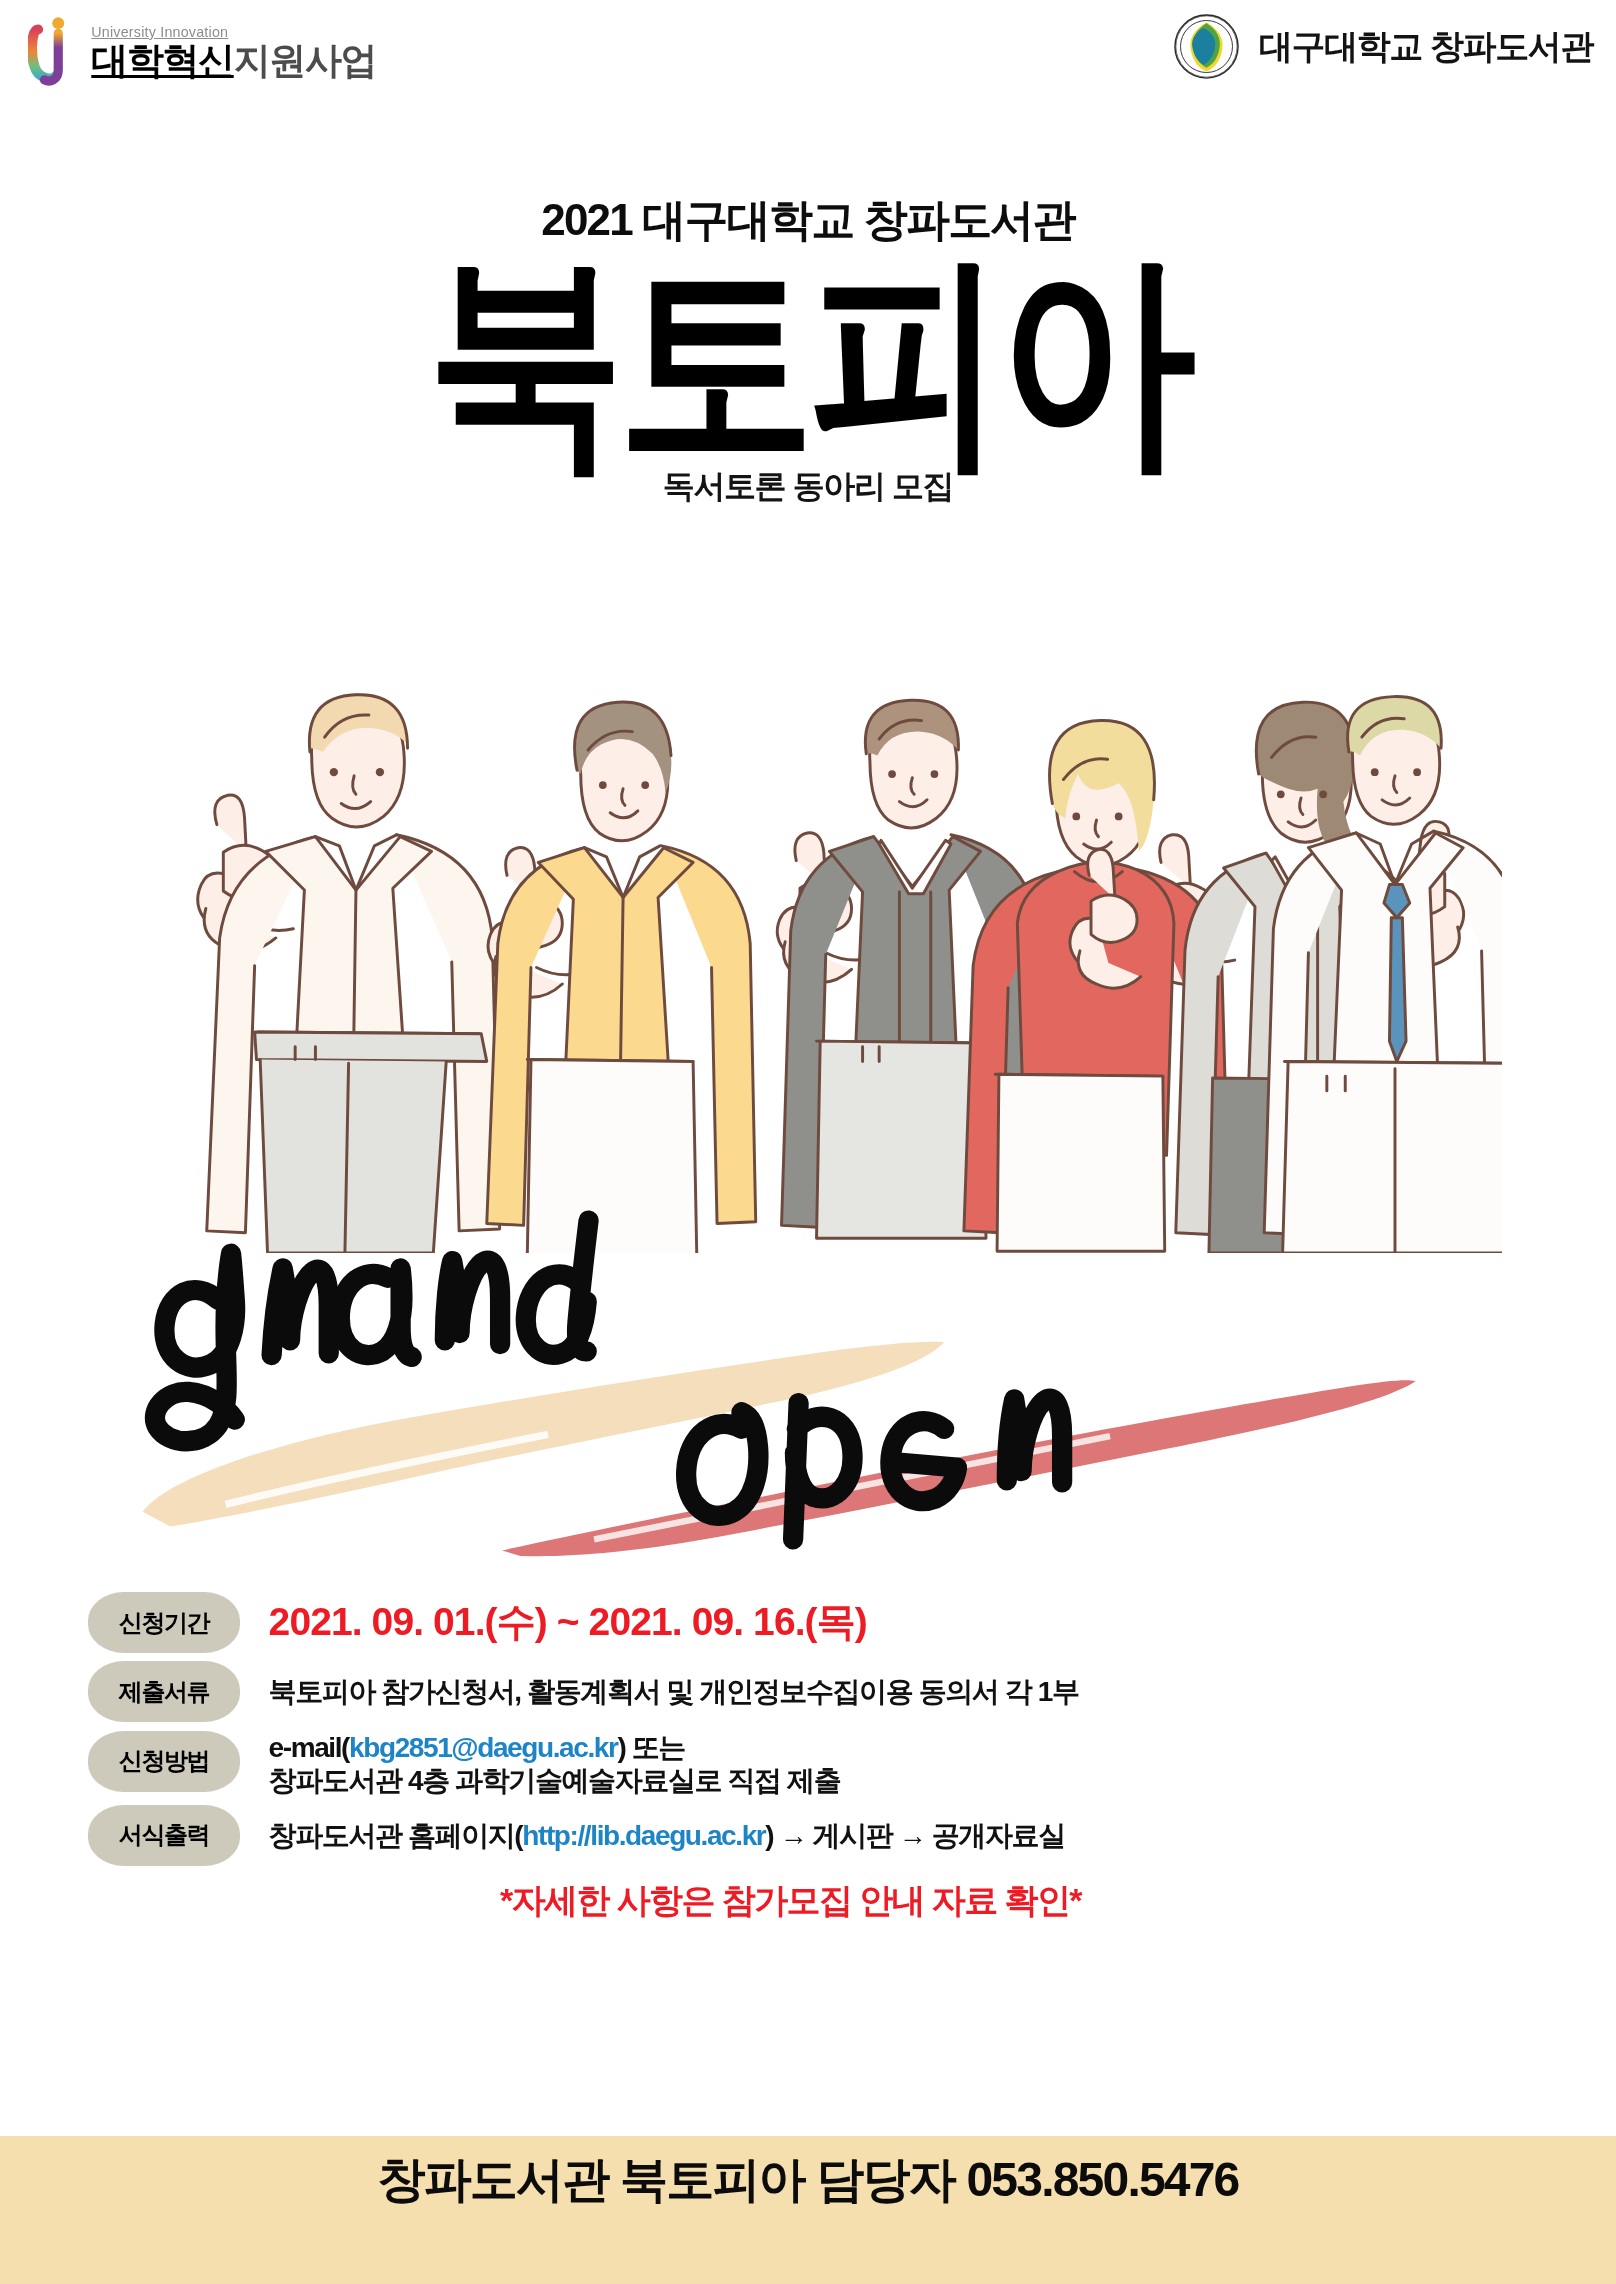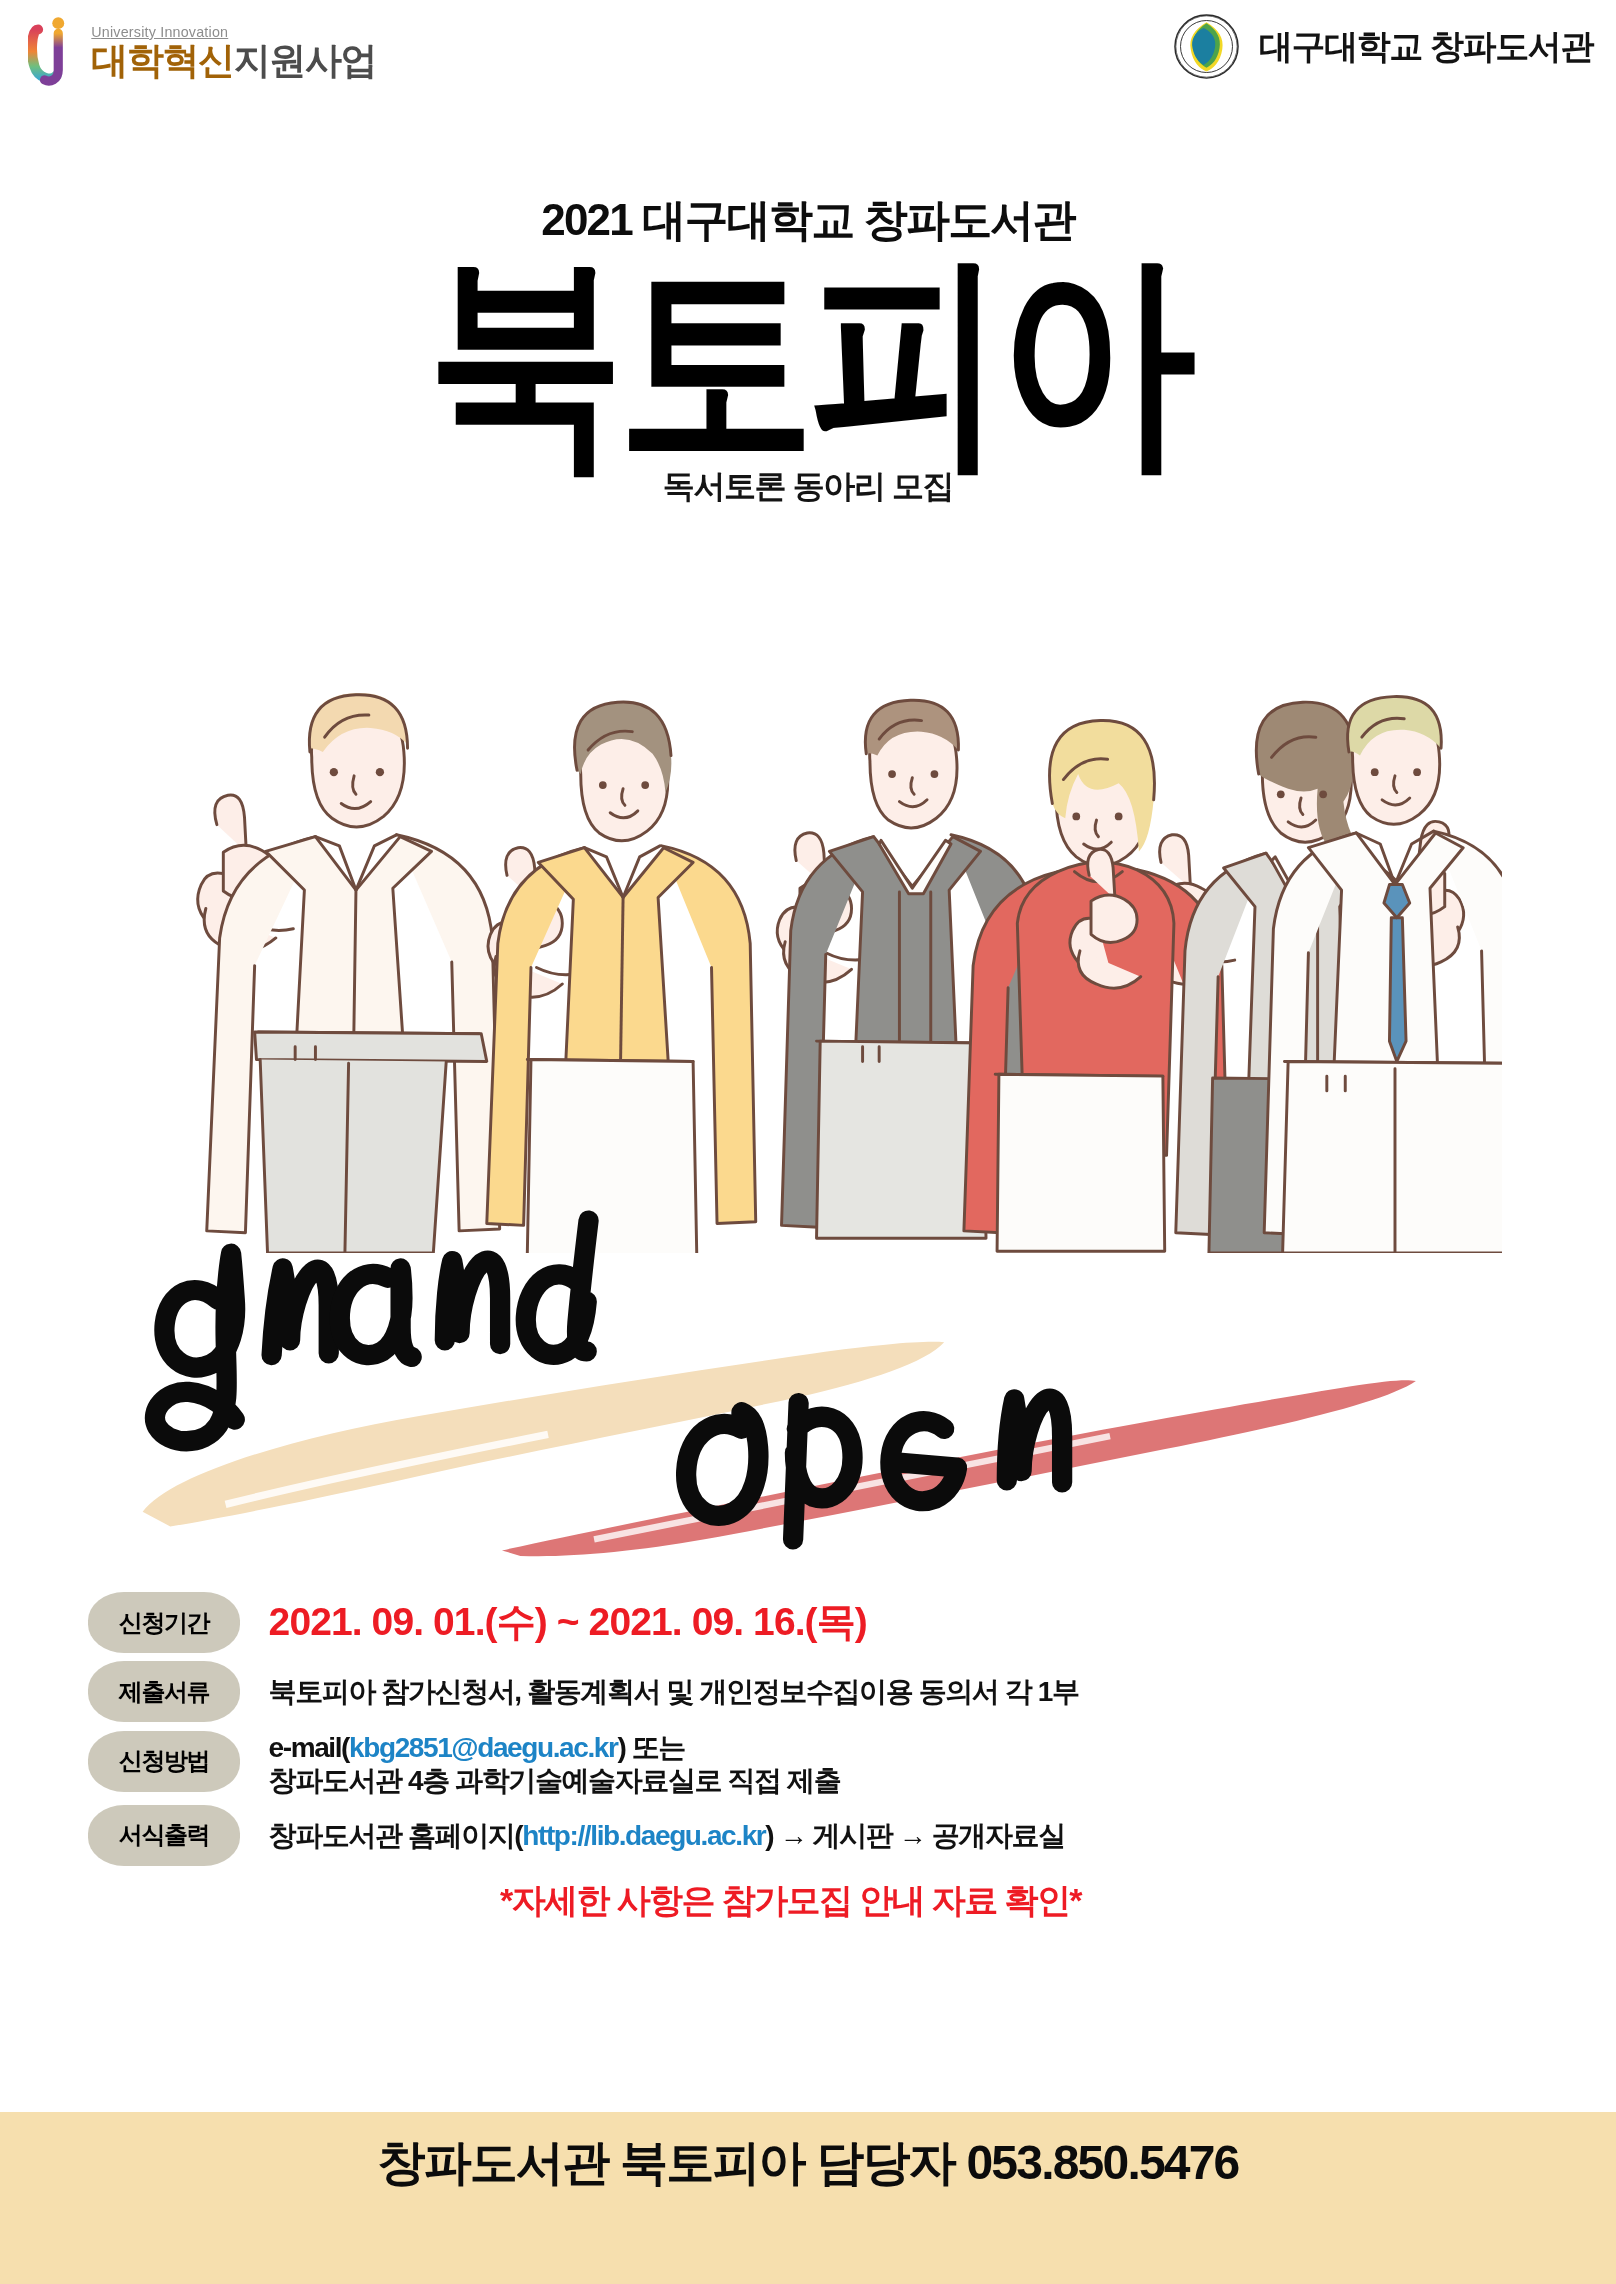--- a/index.html
+++ b/index.html
@@ -46,21 +46,21 @@
     margin-bottom: 2.8px;
     font-weight: 400;
     text-decoration: underline;
   }
   .uj-kor {
     font-size: 37px;
     font-weight: 800;
     letter-spacing: -1.4px;
     white-space: nowrap;
   }
-  .uj-kor .red { color: #a16207; }
+  .uj-kor .red { color: #000000; text-decoration: underline; }
   .uj-kor .gray { color: #4c4c4c; }
 
   .logo-right {
     position: absolute;
     right: 23px;
     top: 14px;
     display: flex;
     align-items: center;
     gap: 20px;
   }
@@ -190,26 +190,26 @@
     letter-spacing: -1.6px;
     padding-right: 60px;
   }
 
   
   .banner {
     position: absolute;
     left: 0;
     right: 0;
     bottom: 0;
-    height: 172px;
+    height: 148px;
     background: #f6dfae;
     display: flex;
     align-items: flex-start;
     justify-content: center;
-    padding-top: 19px;
+    padding-top: 12px;
     box-sizing: border-box;
   }
   .banner-text {
     font-size: 48px;
     font-weight: 800;
     color: #0c0c0c;
     letter-spacing: -1.8px;
     white-space: nowrap;
   }
 </style>

